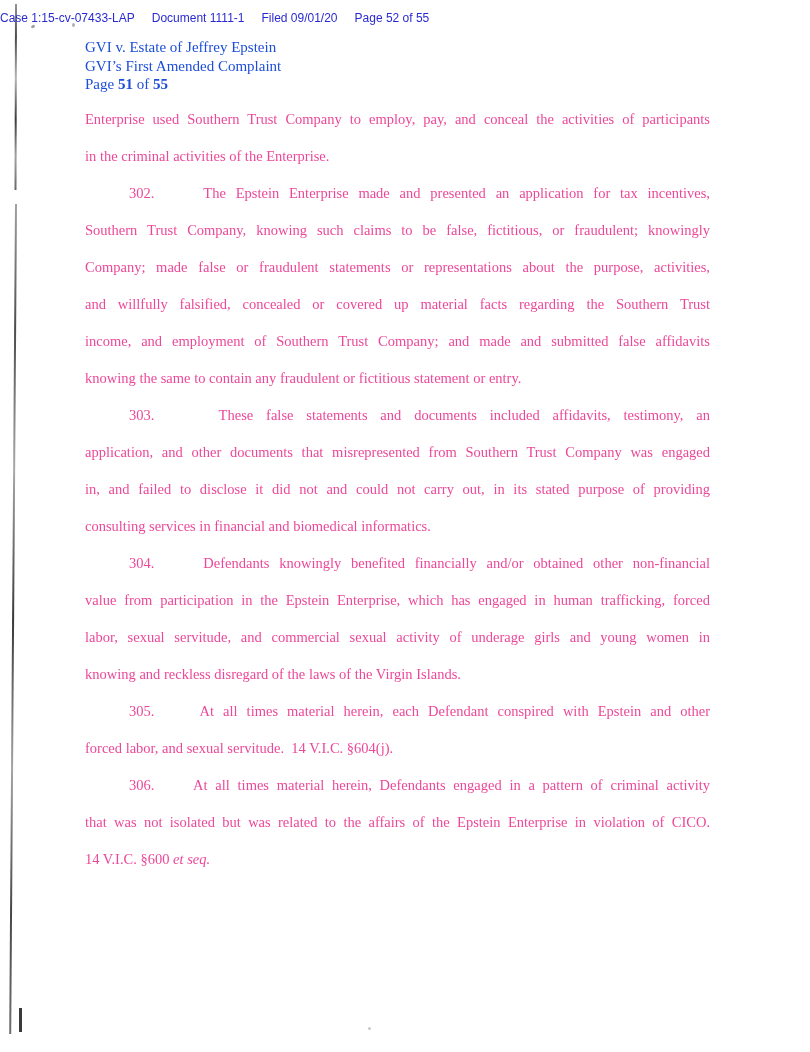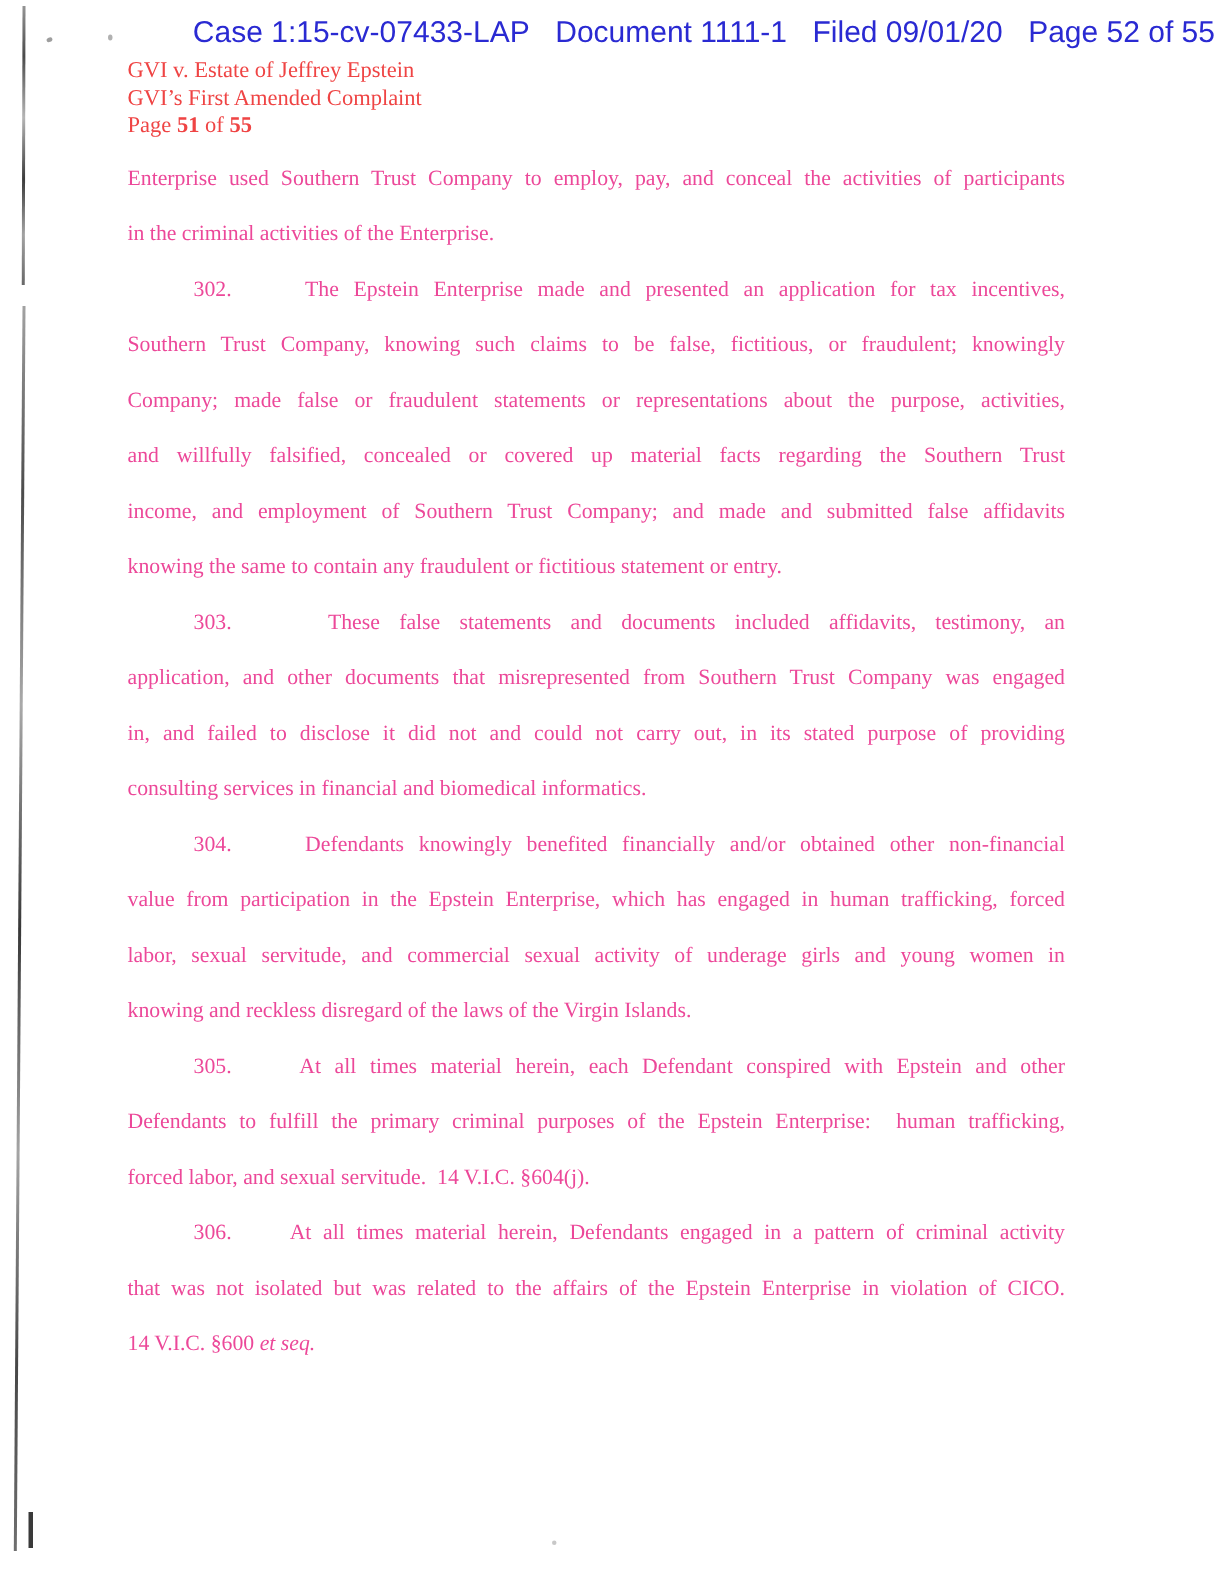--- a/index.html
+++ b/index.html
@@ -13,37 +13,37 @@
     font-family: "Liberation Serif", "DejaVu Serif", serif;
     color: #1e1e1e;
   }
 
   
   .stamp {
     position: absolute;
     top: 11px;
     left: 0;
     width: 100%;
-    text-align: right;
+    text-align: left;
     font-family: "Liberation Sans", "DejaVu Sans", sans-serif;
-    font-size: 20px;
+    font-size: 12px;
     color: #2a2ad2;
     white-space: nowrap;
   }
   .stamp .seg { margin-right: 17px; }
   .stamp .seg:last-child { margin-right: 0; }
 
   
   .caption {
     position: absolute;
     top: 38px;
     left: 85px;
     font-size: 15px;
     line-height: 18.6px;
-    color: #ef4444;
+    color: #1d4ed8;
   }
   .caption b { font-weight: bold; }
 
   
   .body-text {
     position: absolute;
     top: 101px;
     left: 85px;
     width: 625px;
     font-size: 14.5px;
@@ -131,20 +131,19 @@
       <div class="line last">knowing the same to contain any fraudulent or fictitious statement or entry.</div>
       <div class="line indent">303.&nbsp;&nbsp;&nbsp;&nbsp;&nbsp;These false statements and documents included affidavits, testimony, an</div>
       <div class="line">application, and other documents that misrepresented from Southern Trust Company was engaged</div>
       <div class="line">in, and failed to disclose it did not and could not carry out, in its stated purpose of providing</div>
       <div class="line last">consulting services in financial and biomedical informatics.</div>
       <div class="line indent">304.&nbsp;&nbsp;&nbsp;&nbsp;&nbsp;Defendants knowingly benefited financially and/or obtained other non-financial</div>
       <div class="line">value from participation in the Epstein Enterprise, which has engaged in human trafficking, forced</div>
       <div class="line">labor, sexual servitude, and commercial sexual activity of underage girls and young women in</div>
       <div class="line last">knowing and reckless disregard of the laws of the Virgin Islands.</div>
       <div class="line indent">305.&nbsp;&nbsp;&nbsp;&nbsp;&nbsp;At all times material herein, each Defendant conspired with Epstein and other</div>
-      <div class="line">Defendants to fulfill the primary criminal purposes of the Epstein Enterprise:&nbsp; human trafficking,</div>
       <div class="line last">forced labor, and sexual servitude.&nbsp; 14 V.I.C. §604(j).</div>
       <div class="line indent">306.&nbsp;&nbsp;&nbsp;&nbsp;&nbsp;At all times material herein, Defendants engaged in a pattern of criminal activity</div>
       <div class="line">that was not isolated but was related to the affairs of the Epstein Enterprise in violation of CICO.</div>
       <div class="line last"><span>14 V.I.C. §600 </span><span class="it">et seq.</span></div>
     </div>
 
 </div>
 
 </body></html>

